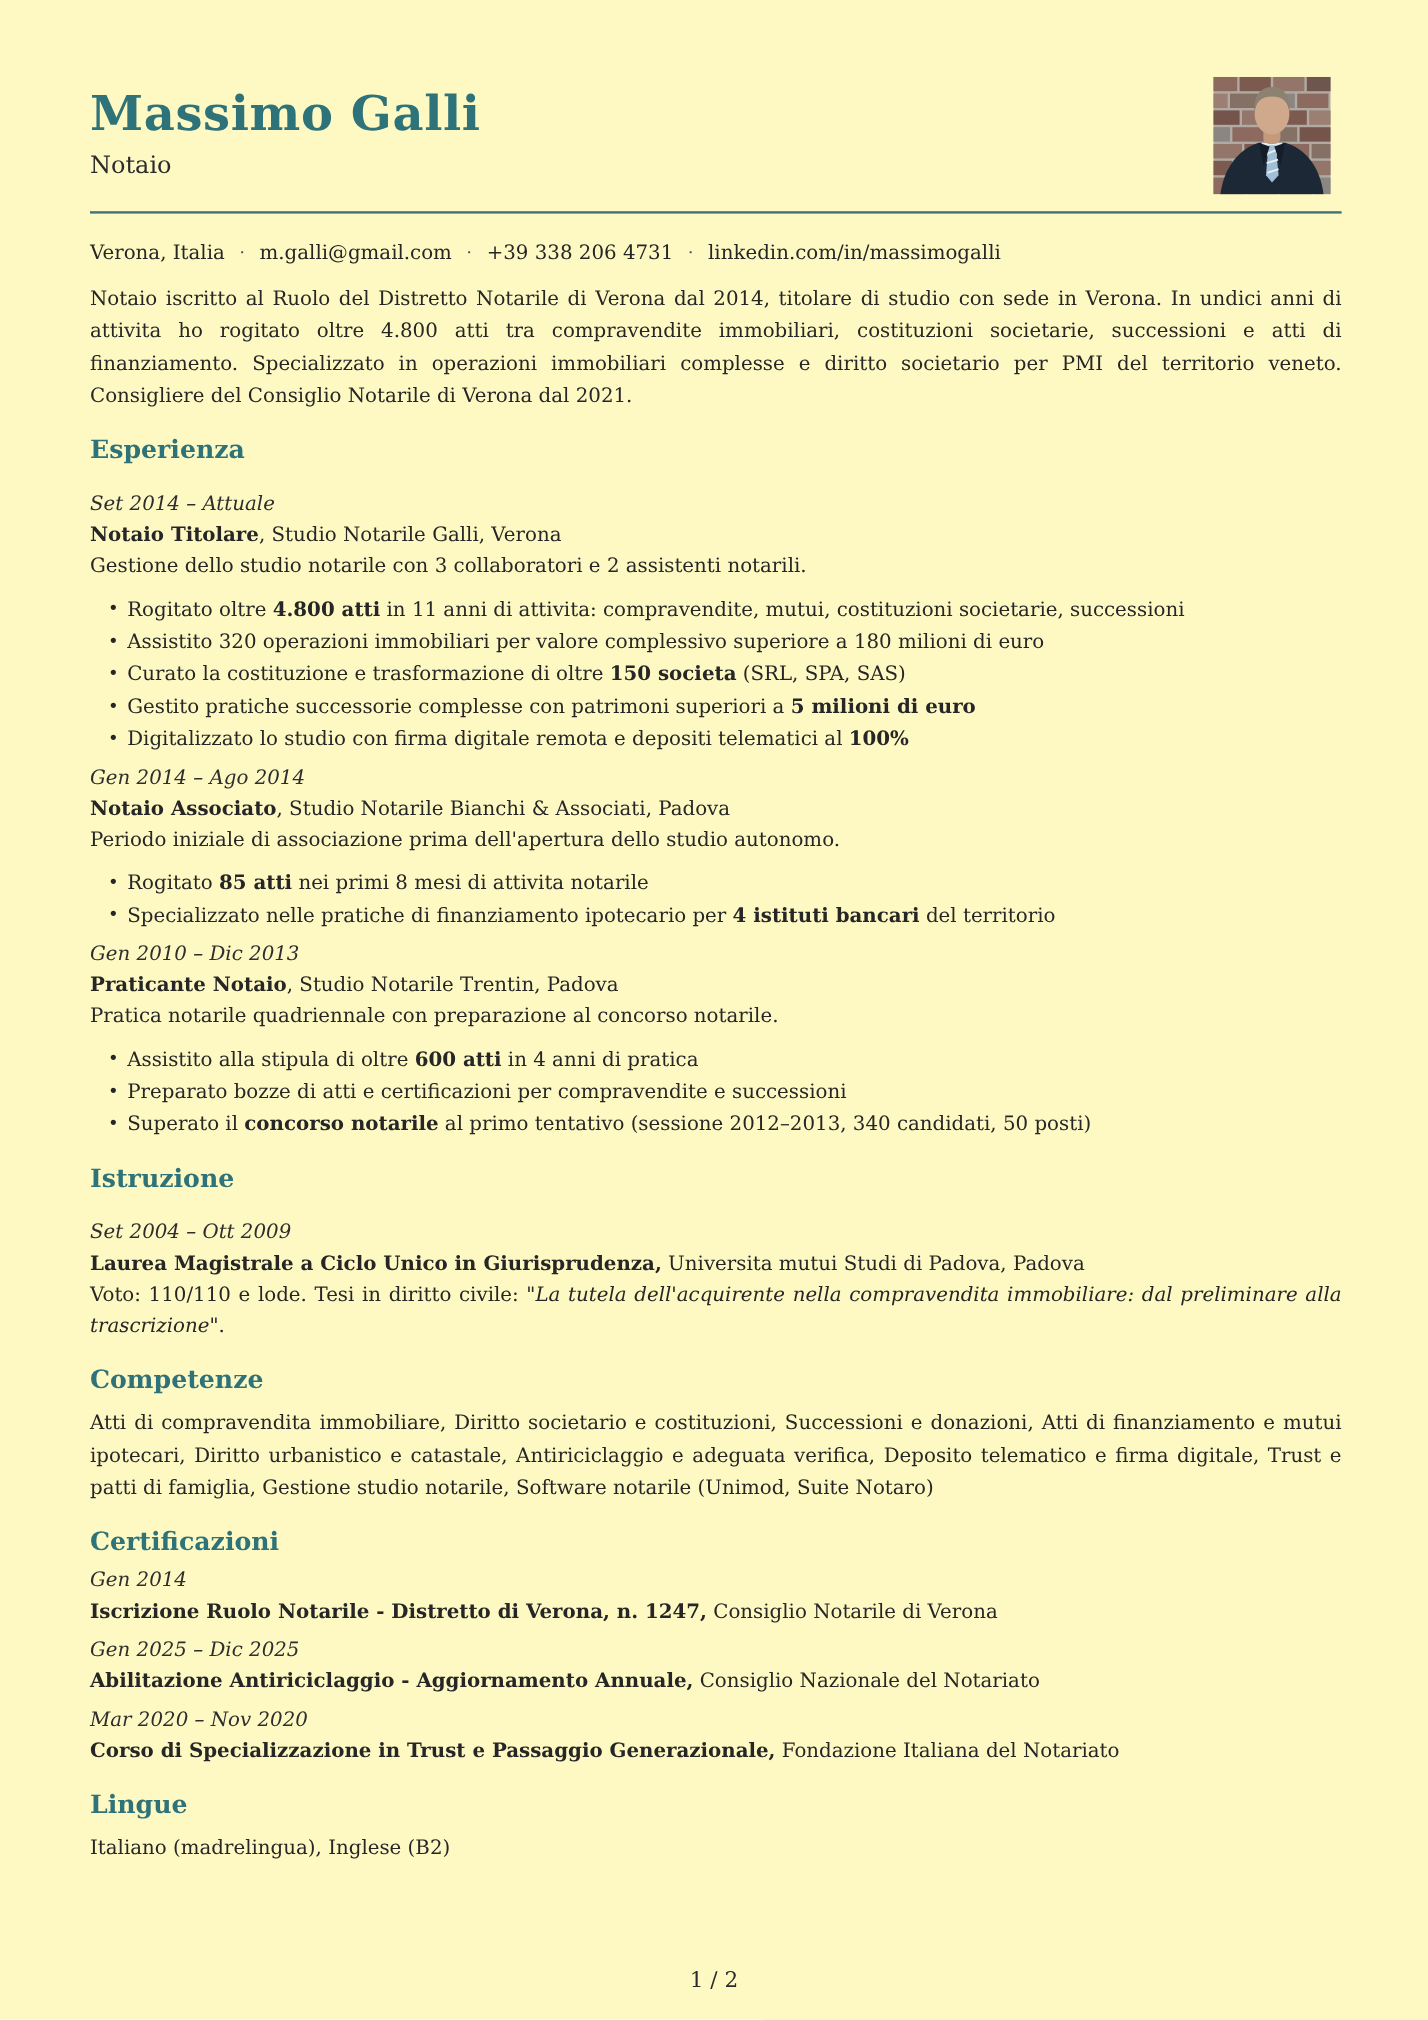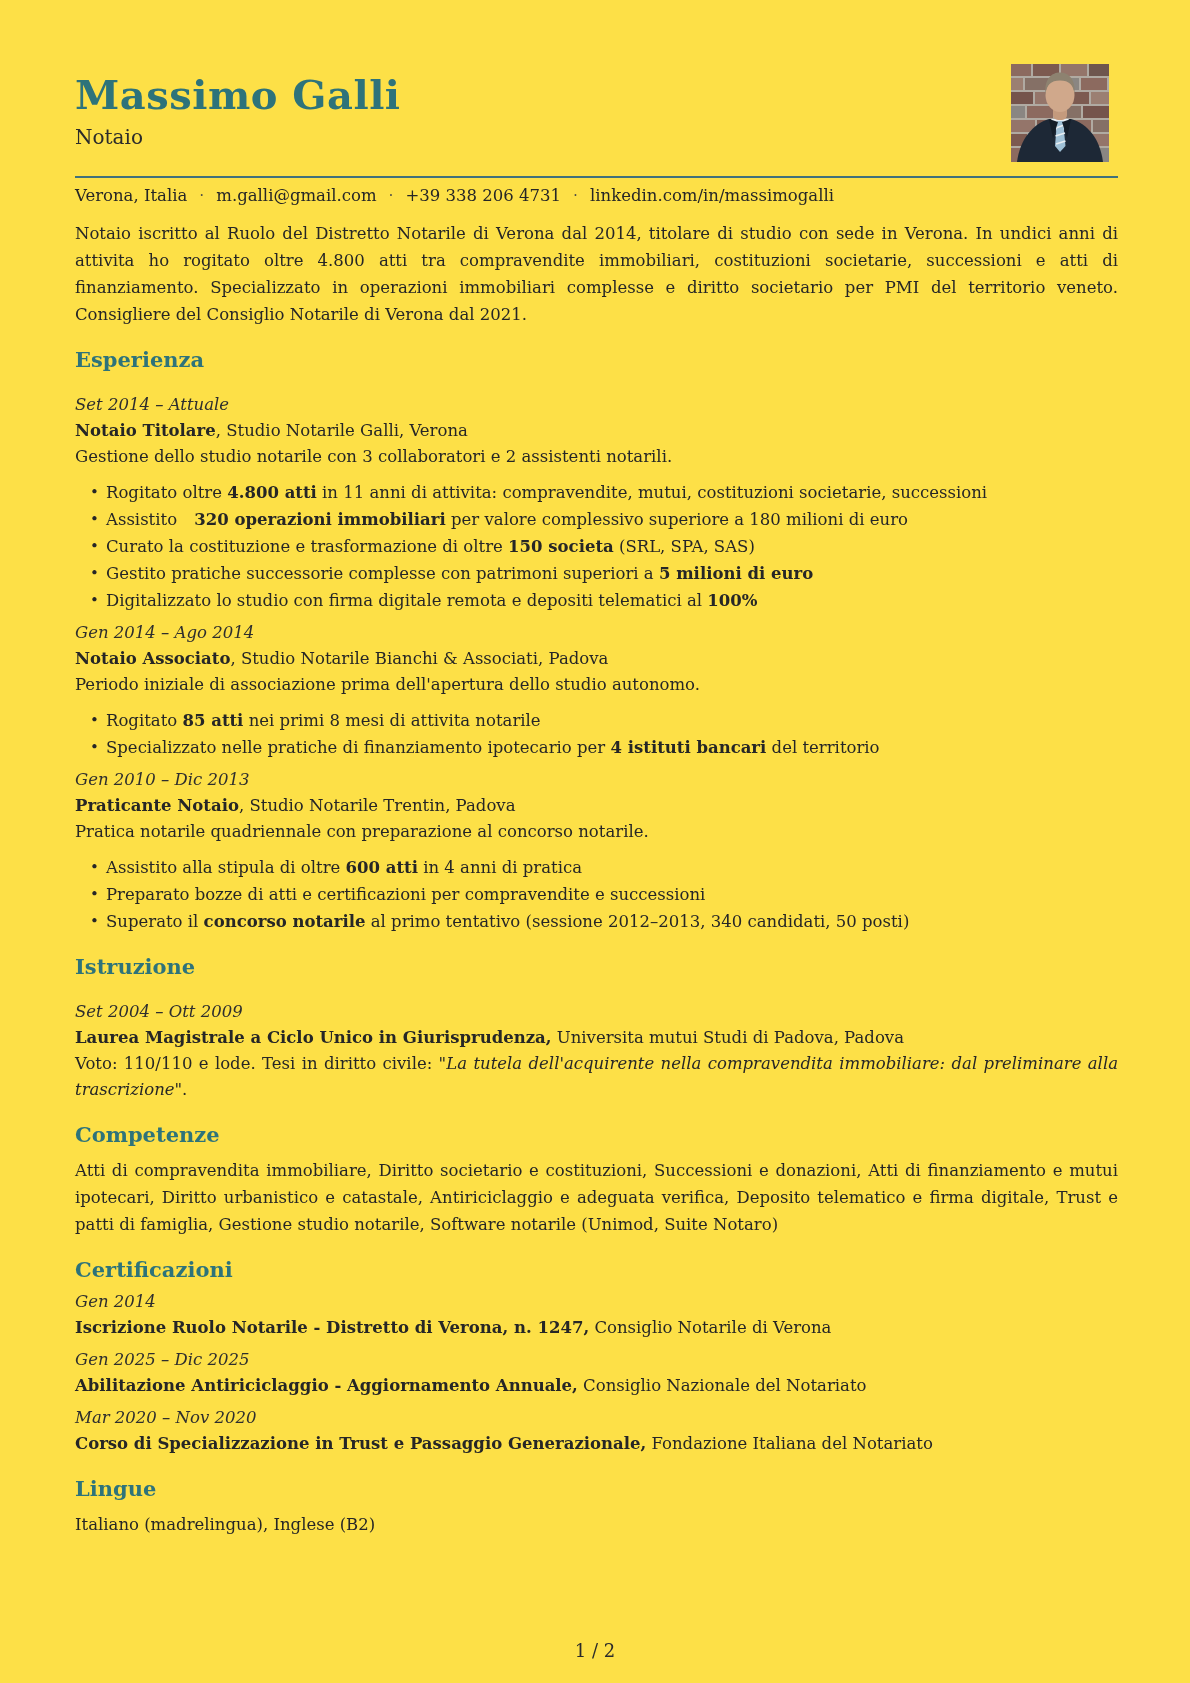--- a/index.html
+++ b/index.html
@@ -10,21 +10,21 @@
   *{box-sizing:border-box;}
   html,body{margin:0;padding:0;background:#ffffff;}
   body{
     width:1190px;height:1683px;
     font-family:"DejaVu Serif","Liberation Serif",serif;
     color:var(--text);
   }
   .page{
     position:relative;
     width:1190px;height:1683px;
-    background:#fde047;
+    background:#fef9c3;
     padding:72px 72px 0 75px;
     overflow:hidden;
   }
   .person-name{
     margin:0;
     font-size:40px;line-height:46px;
     font-weight:700;
     color:var(--accent);
     letter-spacing:0.5px;
   }
@@ -38,21 +38,21 @@
     top:64px;right:81px;
     width:98px;height:98px;
     overflow:hidden;
   }
   .rule{
     border:none;
     border-top:2px solid var(--rule);
     margin:26px 0 0 0;
   }
   .contact{
-    margin-top:4px;
+    margin-top:20px;
     font-size:16.5px;line-height:26px;
     white-space:nowrap;
   }
   .contact .sep{
     display:inline-block;
     margin:0 7px;
     color:#4a4a4a;
     font-size:14px;
     vertical-align:1px;
   }
@@ -175,21 +175,21 @@
   <p class="summary body-text justify">Notaio iscritto al Ruolo del Distretto Notarile di Verona dal 2014, titolare di studio con sede in Verona. In undici anni di attivita ho rogitato oltre 4.800 atti tra compravendite immobiliari, costituzioni societarie, successioni e atti di finanziamento. Specializzato in operazioni immobiliari complesse e diritto societario per PMI del territorio veneto. Consigliere del Consiglio Notarile di Verona dal 2021.</p>
 
   <h2 class="section-heading">Esperienza</h2>
 
   <div class="dates">Set 2014 – Attuale</div>
   <div class="entry">
     <div class="entry-title rich"><span style="font-weight: 700;">Notaio Titolare</span><span>, Studio Notarile Galli, Verona</span></div>
     <div class="entry-desc">Gestione dello studio notarile con 3 collaboratori e 2 assistenti notarili.</div>
     <ul class="highlights">
       <li class="rich"><span>Rogitato oltre </span><span style="font-weight: 700; text-align: right;">4.800 atti</span><span> in 11 anni di attivita: compravendite, mutui, costituzioni societarie, successioni</span></li>
-      <li class="rich"><span>Assistito </span><span style="font-weight: 700; margin-left: 12px;">320 operazioni immobiliari</span><span> per valore complessivo superiore a 180 milioni di euro</span></li>
+      <li class="rich"><span>Assistito </span><span style="font-weight: 400;">320 operazioni immobiliari</span><span> per valore complessivo superiore a 180 milioni di euro</span></li>
       <li class="rich"><span>Curato la costituzione e trasformazione di oltre </span><span style="font-weight: 700;">150 societa</span><span> (SRL, SPA, SAS)</span></li>
       <li class="rich"><span>Gestito pratiche successorie complesse con patrimoni superiori a </span><span style="font-weight: 700;">5 milioni di euro</span></li>
       <li class="rich"><span>Digitalizzato lo studio con firma digitale remota e depositi telematici al </span><span style="font-weight: 700;">100%</span></li>
     </ul>
   </div>
 
   <div class="dates">Gen 2014 – Ago 2014</div>
   <div class="entry">
     <div class="entry-title rich"><span style="font-weight: 700;">Notaio Associato</span><span>, Studio Notarile Bianchi &amp; Associati, Padova</span></div>
     <div class="entry-desc">Periodo iniziale di associazione prima dell'apertura dello studio autonomo.</div>

